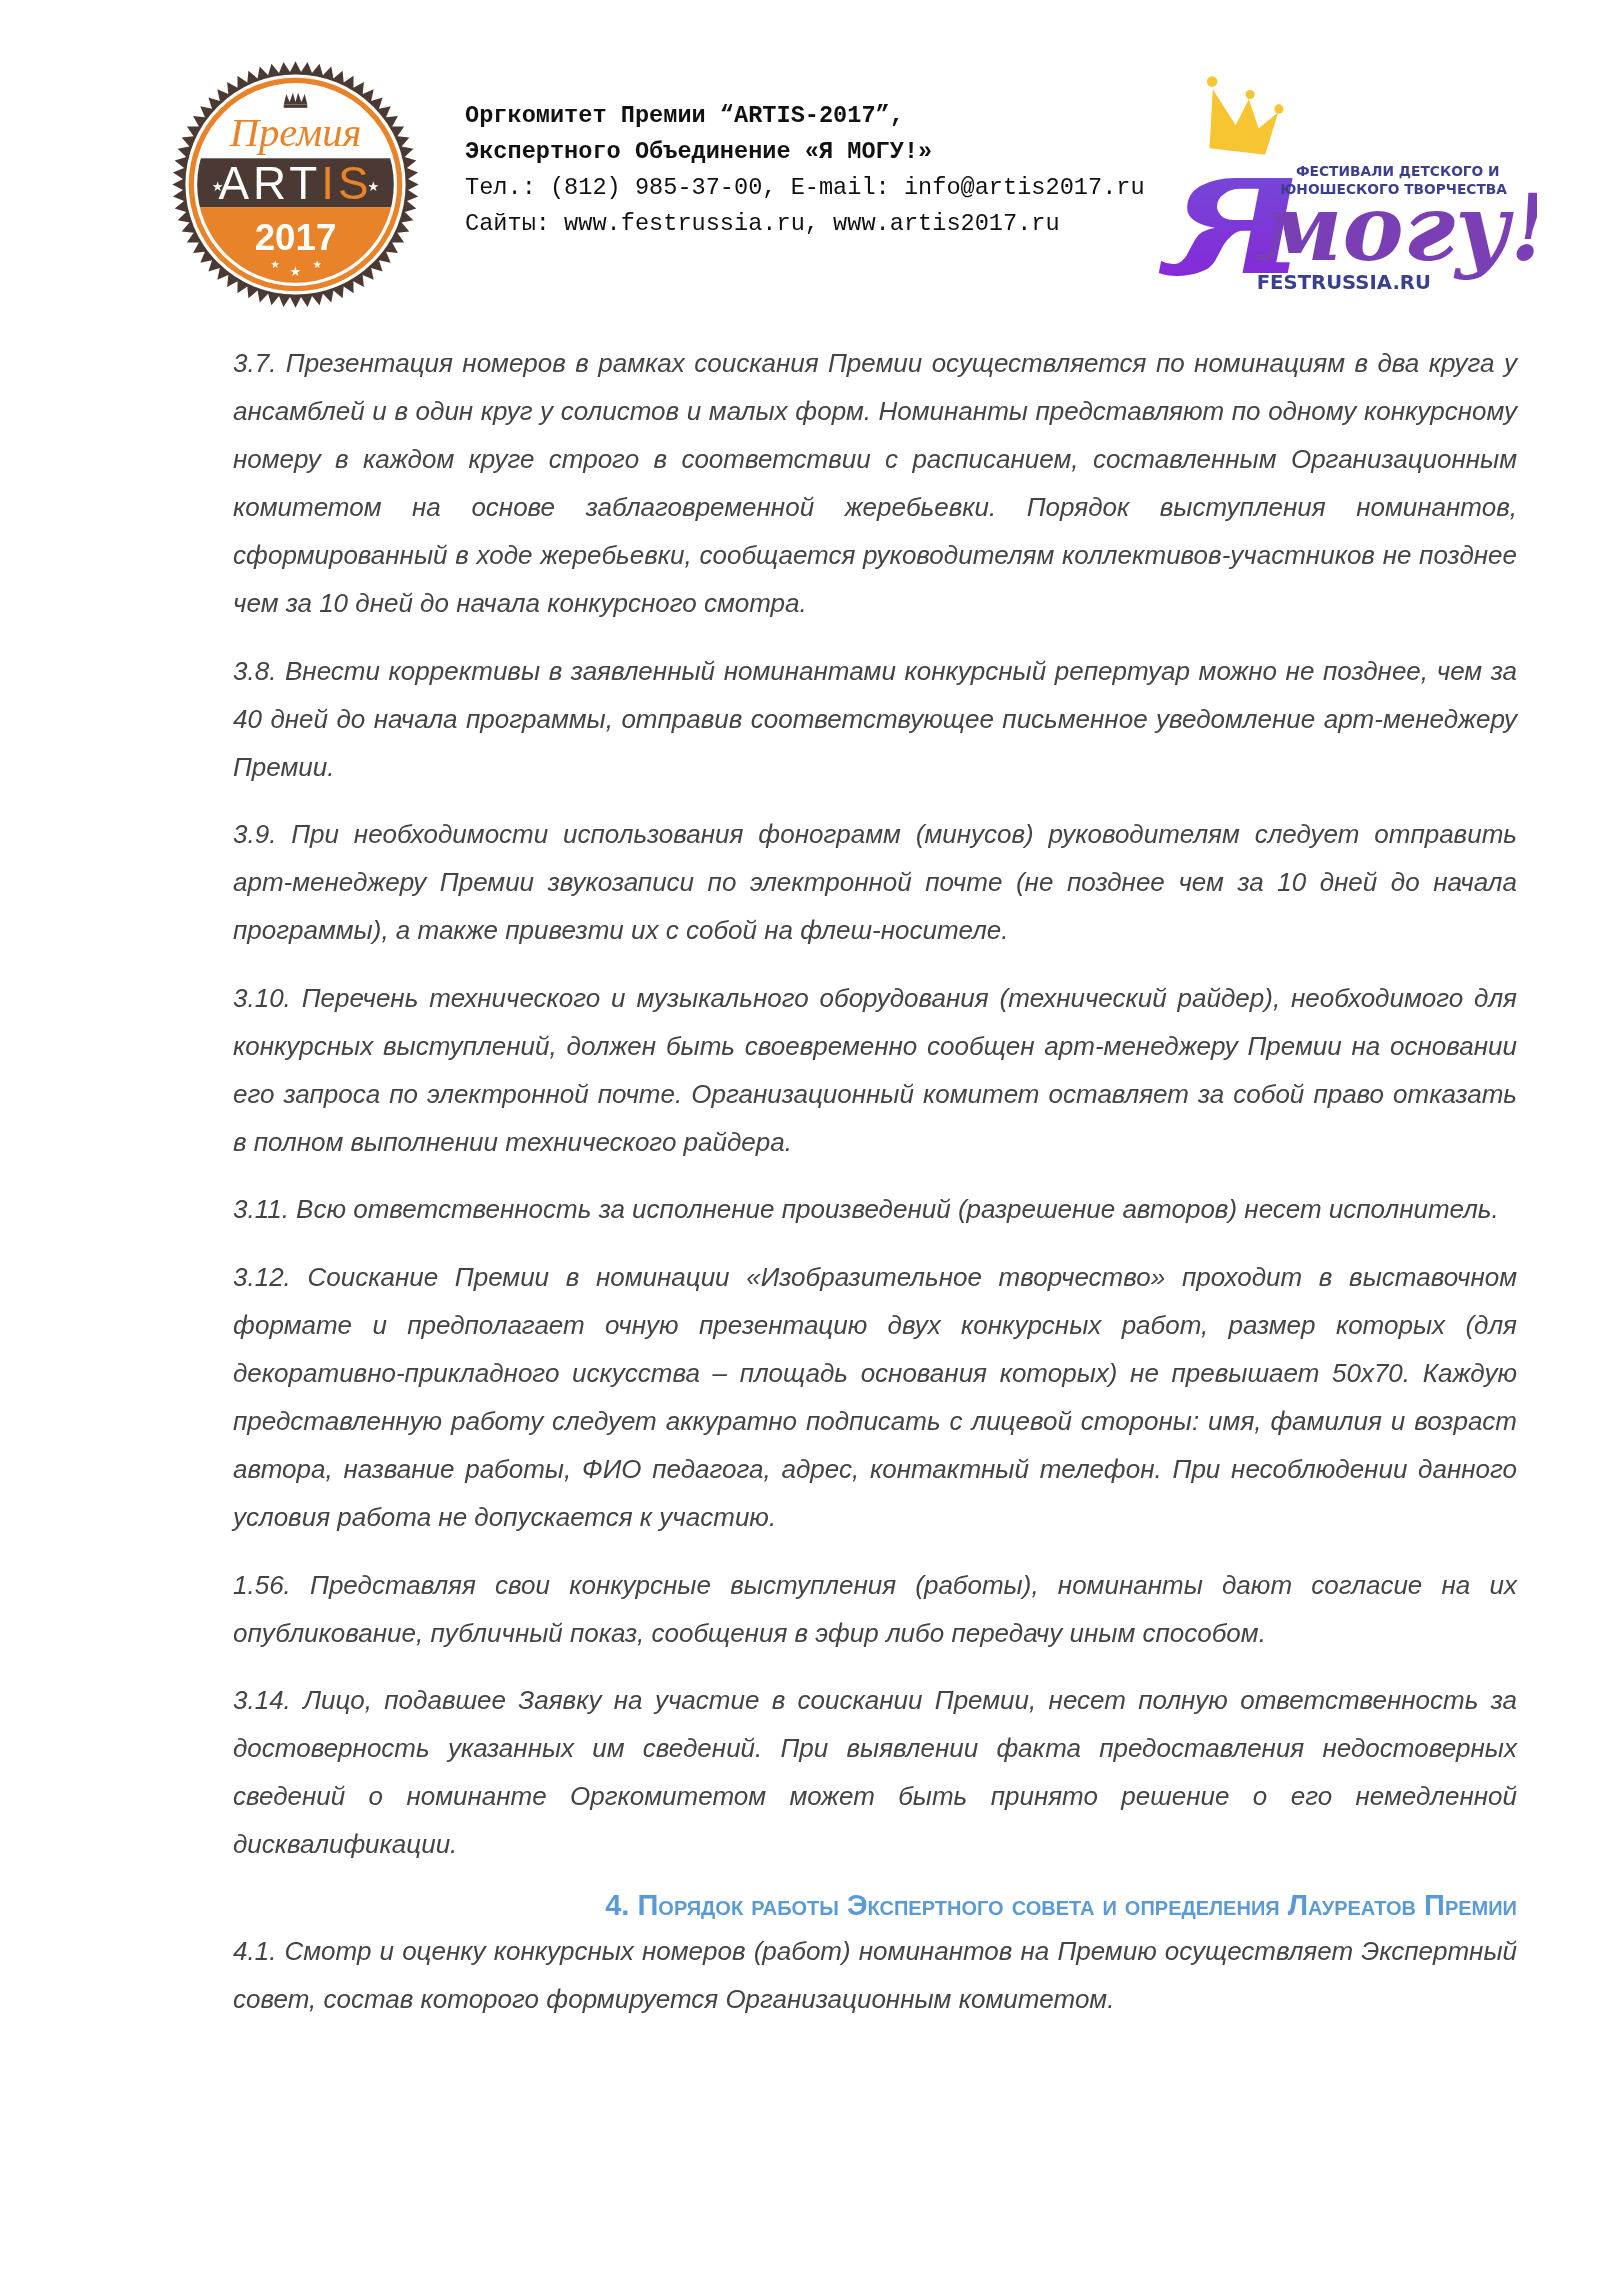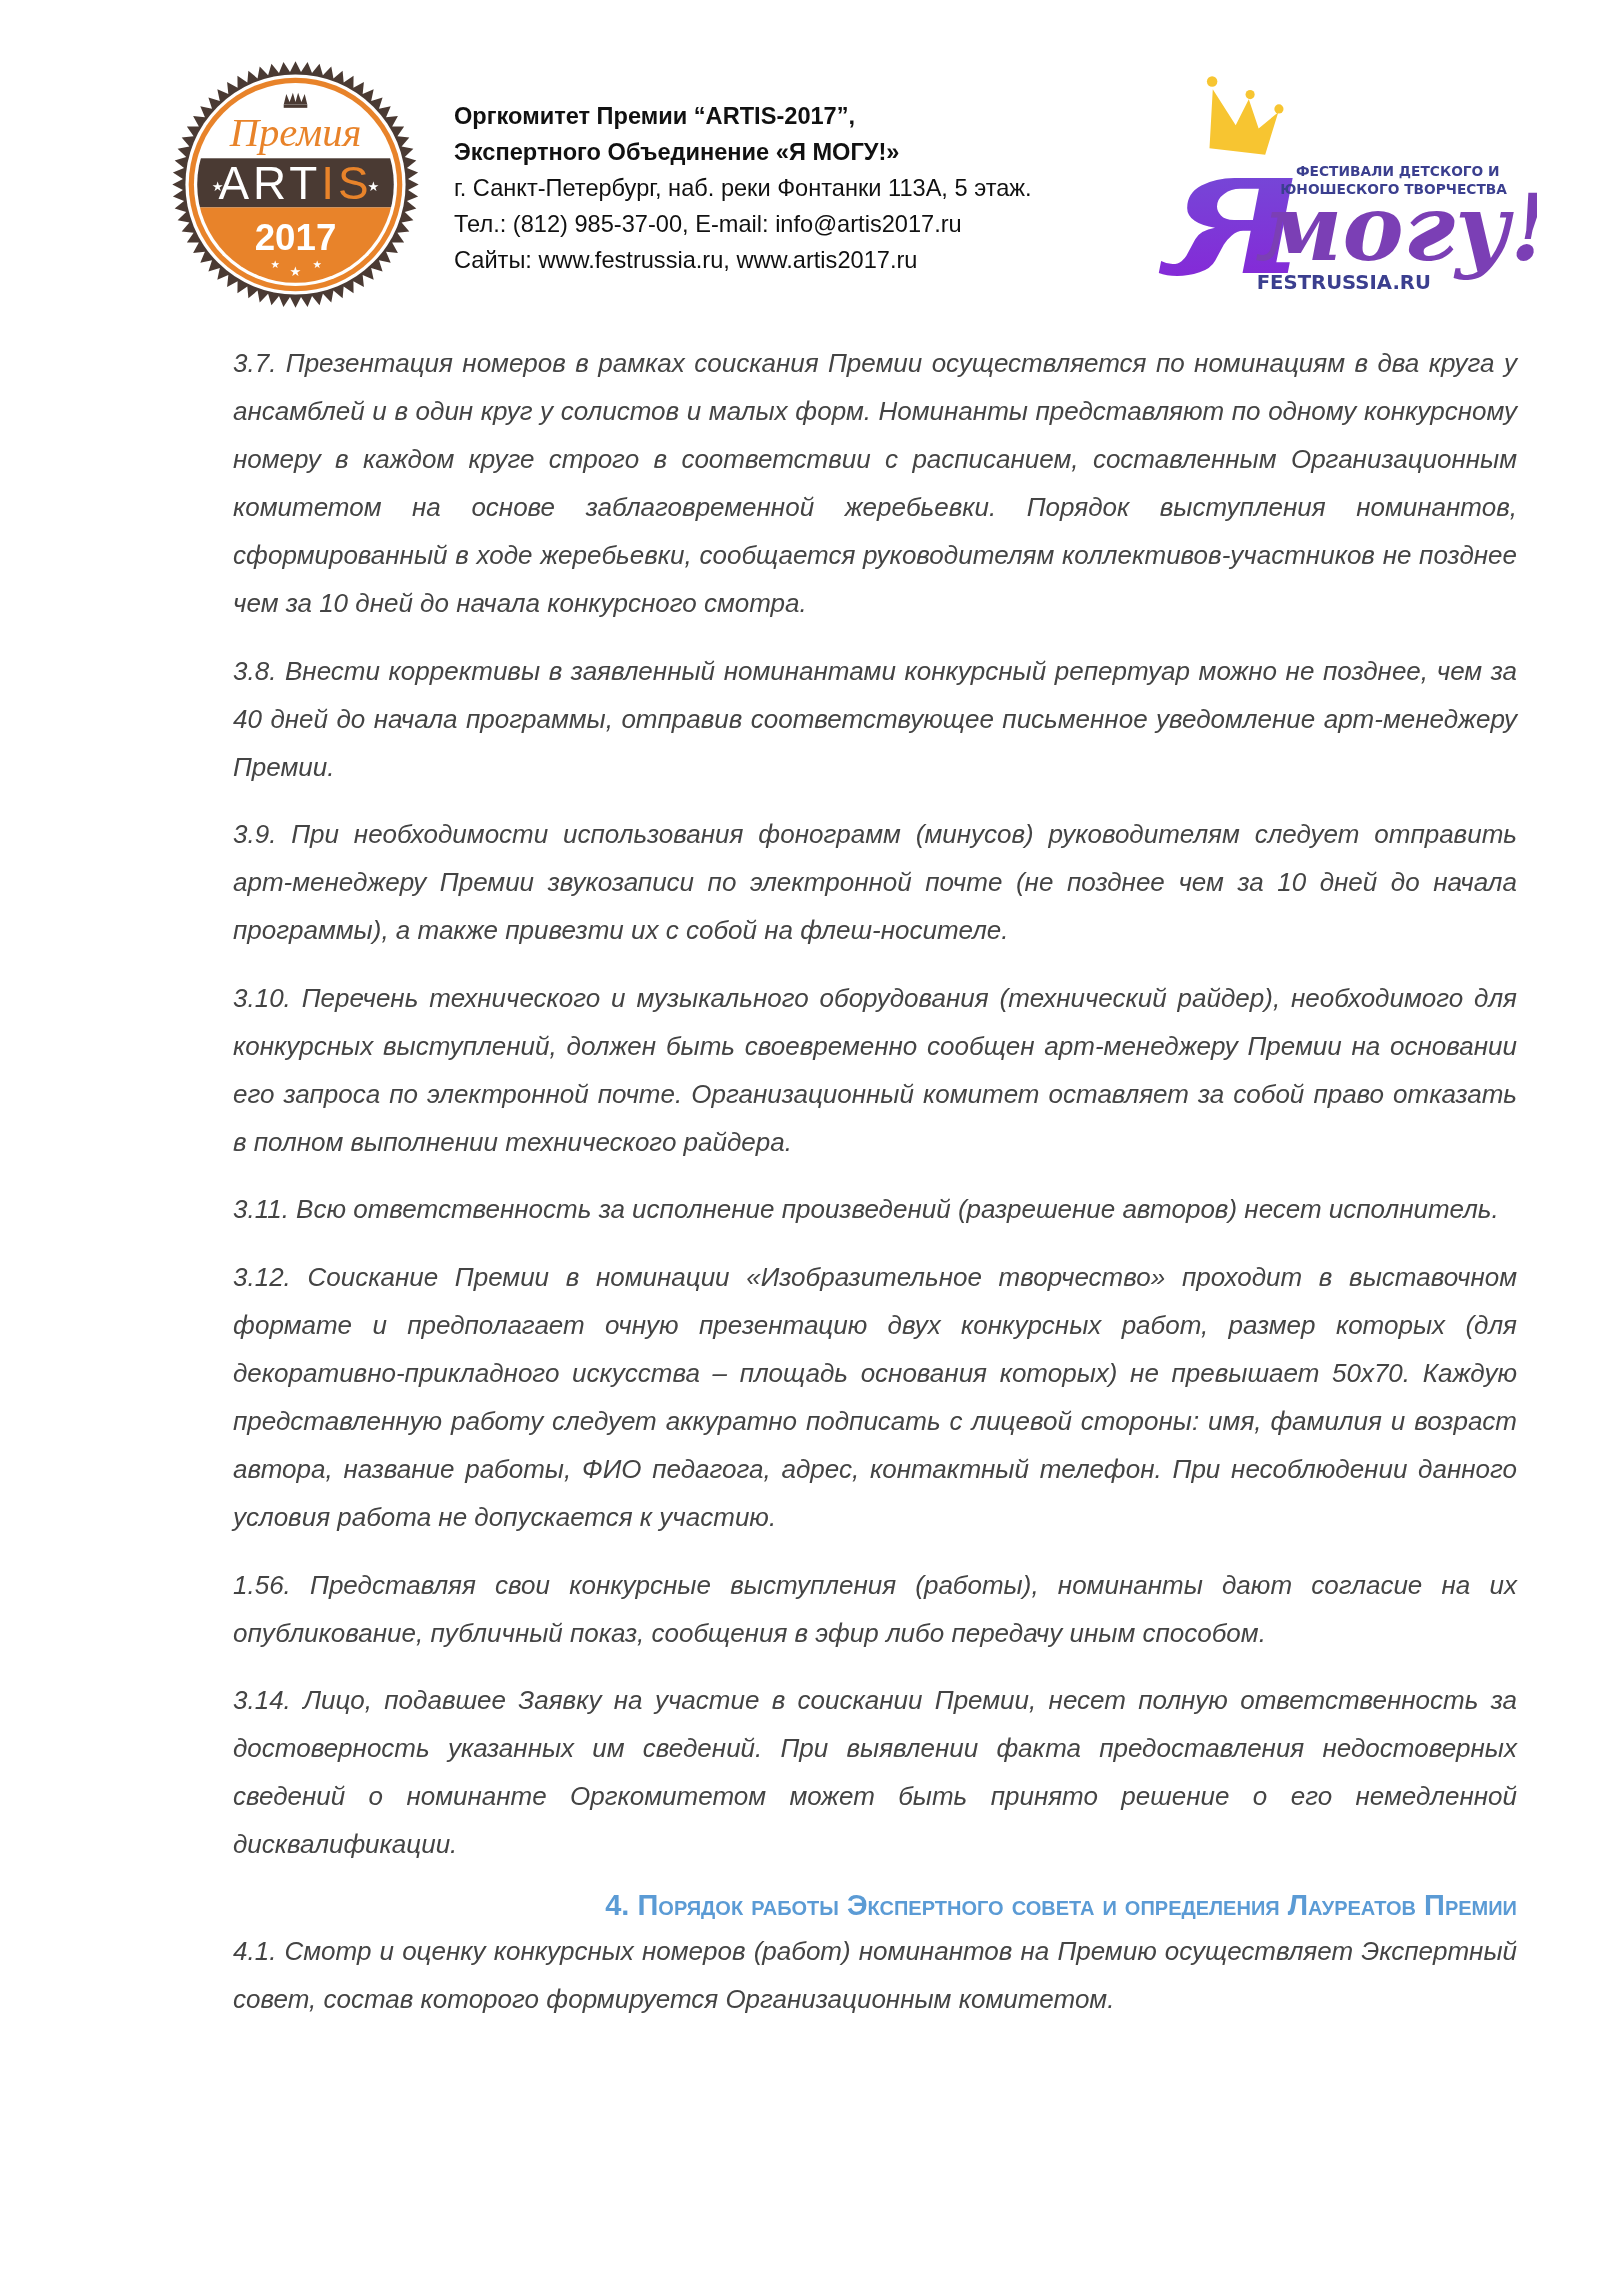--- a/index.html
+++ b/index.html
@@ -3,22 +3,22 @@
   <meta charset="utf-8">
   <style>
     html, body { margin: 0; padding: 0; background: #ffffff; }
     body { width: 1623px; height: 2295px; position: relative; overflow: hidden; }
     .page { position: absolute; left: 0; top: 0; width: 1623px; height: 1738px; background: #fff; }
 
     
     .header { position: absolute; left: 0; top: 0; width: 1623px; height: 327px; }
     .logo-artis { position: absolute; left: 171px; top: 60px; width: 249px; height: 249px; }
     .logo-yamogu { position: absolute; left: 1144px; top: 63px; width: 393px; height: 236px; }
-    .header-text { position: absolute; left: 454px; top: 98px; width: 687px;
-      font-family: Liberation Sans, sans-serif; color: #111; font-size: 23.6px; line-height: 36px; }
+    .header-text { position: absolute; left: 465px; top: 98px; width: 687px;
+      font-family: Liberation Mono, monospace; color: #111; font-size: 23.6px; line-height: 36px; }
     .header-text .bold { font-weight: bold; }
 
     
     .content { position: absolute; left: 233px; top: 339px; width: 1284px;
       font-family: "Liberation Sans", sans-serif; color: #444; font-size: 26px; line-height: 48px;
       text-align: justify; }
     .para { margin: 0 0 19.6px 0; font-style: italic; }
     .section-heading { font-family: "Liberation Sans", sans-serif; color: #5b9bd5; font-size: 29px;
       font-variant: small-caps; line-height: 35px; margin: 5.2px 0 3.9px 0; text-align: right; }
   </style>
@@ -56,21 +56,20 @@
       <text x="300" y="200" font-size="20" fill="#ffffff">★</text>
       <text x="190" y="290" text-anchor="middle" font-family="Liberation Sans, sans-serif" font-weight="bold" font-size="56" fill="#ffffff">2017</text>
       <text x="152" y="318" font-size="16" fill="#ffffff">★</text>
       <text x="181" y="330" font-size="20" fill="#ffffff">★</text>
       <text x="216" y="318" font-size="16" fill="#ffffff">★</text>
     </svg>
 
     <div class="header-text">
       <div class="bold">Оргкомитет Премии “ARTIS-2017”,</div>
       <div class="bold">Экспертного Объединение «Я МОГУ!»</div>
-      <div>г. Санкт-Петербург, наб. реки Фонтанки 113А, 5 этаж.</div>
       <div>Тел.: (812) 985-37-00, E-mail: info@artis2017.ru</div>
       <div>Сайты: www.festrussia.ru, www.artis2017.ru</div>
     </div>
 
     <svg class="logo-yamogu" viewBox="0 0 600 360">
       <defs>
         <linearGradient id="yaGrad" x1="0" y1="0" x2="0" y2="1">
           <stop offset="0" stop-color="#6b5bd6"></stop>
           <stop offset="1" stop-color="#8a1fd8"></stop>
         </linearGradient>

